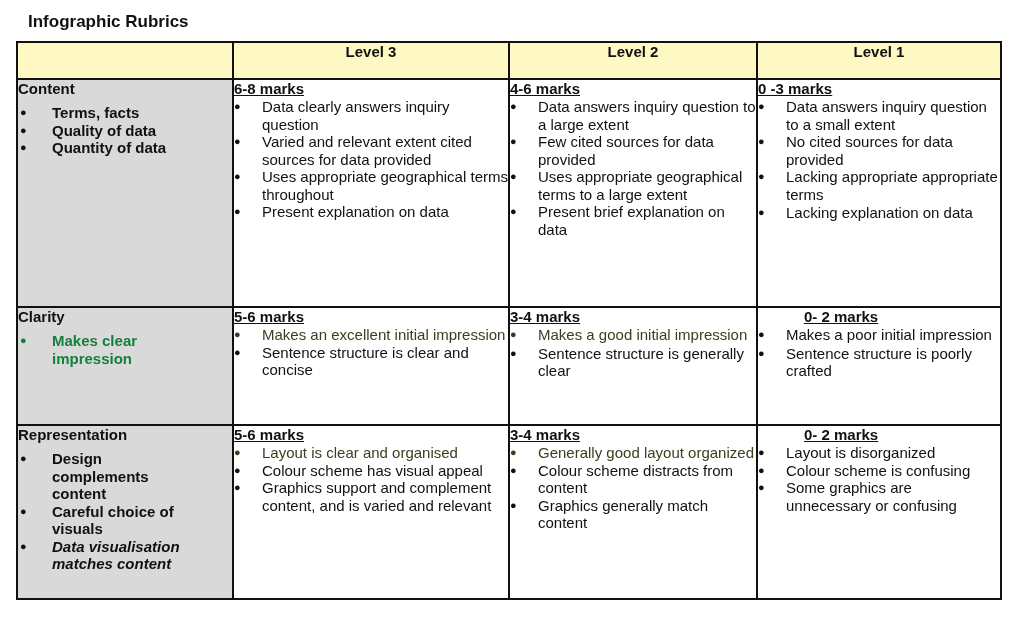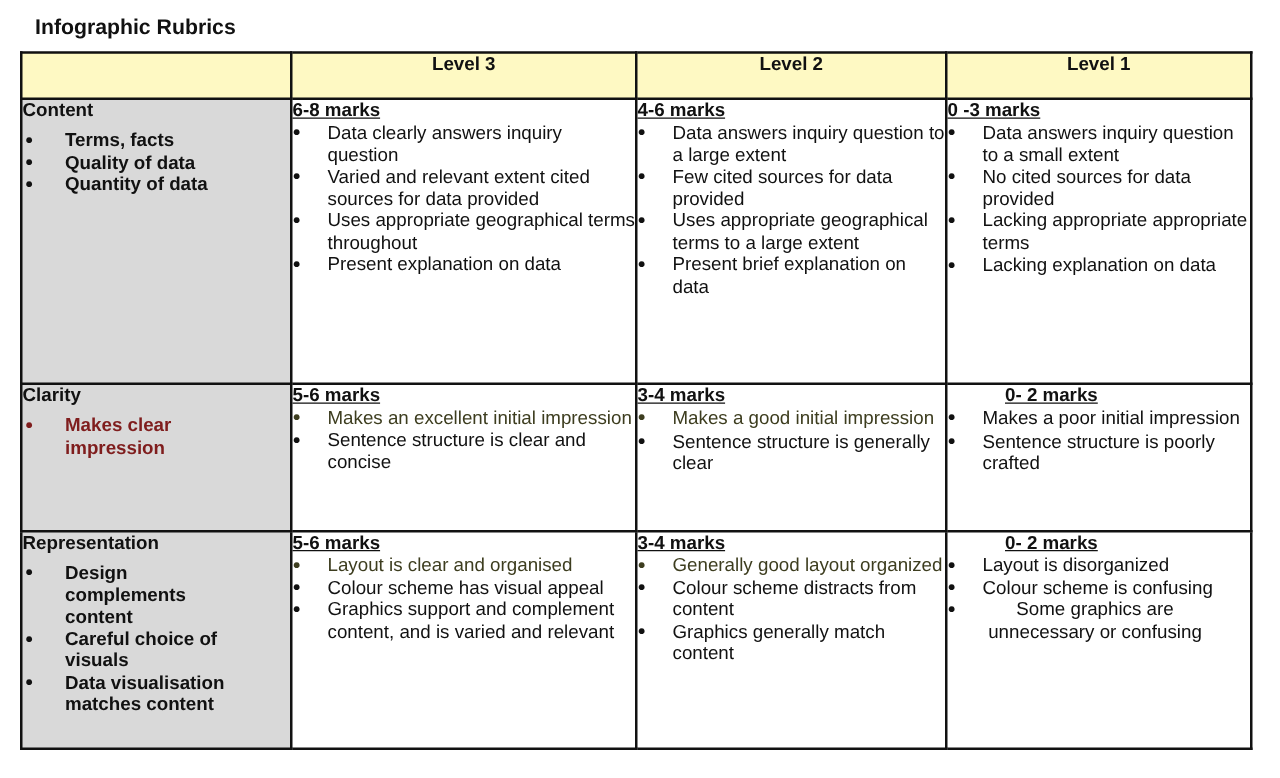--- a/index.html
+++ b/index.html
@@ -82,21 +82,21 @@
         <li>Lacking appropriate appropriate terms</li>
         <li class="gap">Lacking explanation on data</li>
       </ul>
     </td>
   </tr>
 
   <tr class="row-clarity">
     <td class="crit">
       <div class="crit-name">Clarity</div>
       <ul class="crit-list">
-        <li style="color:#7f1d1d;width:120px;">Makes clear impression</li>
+        <li style="color:#15803d;width:120px;">Makes clear impression</li>
       </ul>
     </td>
     <td class="lvl">
       <div class="marks">5-6 marks</div>
       <ul class="desc">
         <li class="olive">Makes an excellent  initial impression</li>
         <li>Sentence structure is clear and concise</li>
       </ul>
     </td>
     <td class="lvl">
@@ -114,21 +114,21 @@
       </ul>
     </td>
   </tr>
 
   <tr class="row-rep">
     <td class="crit">
       <div class="crit-name">Representation</div>
       <ul class="crit-list">
         <li style="width:130px;">Design complements content</li>
         <li style="width:160px;">Careful choice of visuals</li>
-        <li style="width:170px;">Data visualisation matches content</li>
+        <li style="width:170px;font-style:italic;">Data visualisation matches content</li>
       </ul>
     </td>
     <td class="lvl">
       <div class="marks">5-6 marks</div>
       <ul class="desc">
         <li class="olive">Layout is clear and organised</li>
         <li>Colour scheme has visual appeal</li>
         <li>Graphics support and complement content, and is varied and relevant</li>
       </ul>
     </td>
@@ -138,18 +138,18 @@
         <li class="olive">Generally good layout organized</li>
         <li>Colour scheme distracts from content</li>
         <li>Graphics generally match content</li>
       </ul>
     </td>
     <td class="lvl">
       <div class="marks indent2">0- 2 marks</div>
       <ul class="desc">
         <li>Layout is disorganized</li>
         <li>Colour scheme is confusing</li>
-        <li style="width:180px;text-align:center;">Some graphics are unnecessary or confusing</li>
+        <li style="width:180px;">Some graphics are unnecessary or confusing</li>
       </ul>
     </td>
   </tr>
 </tbody>
   </table>
 
 </body></html>

